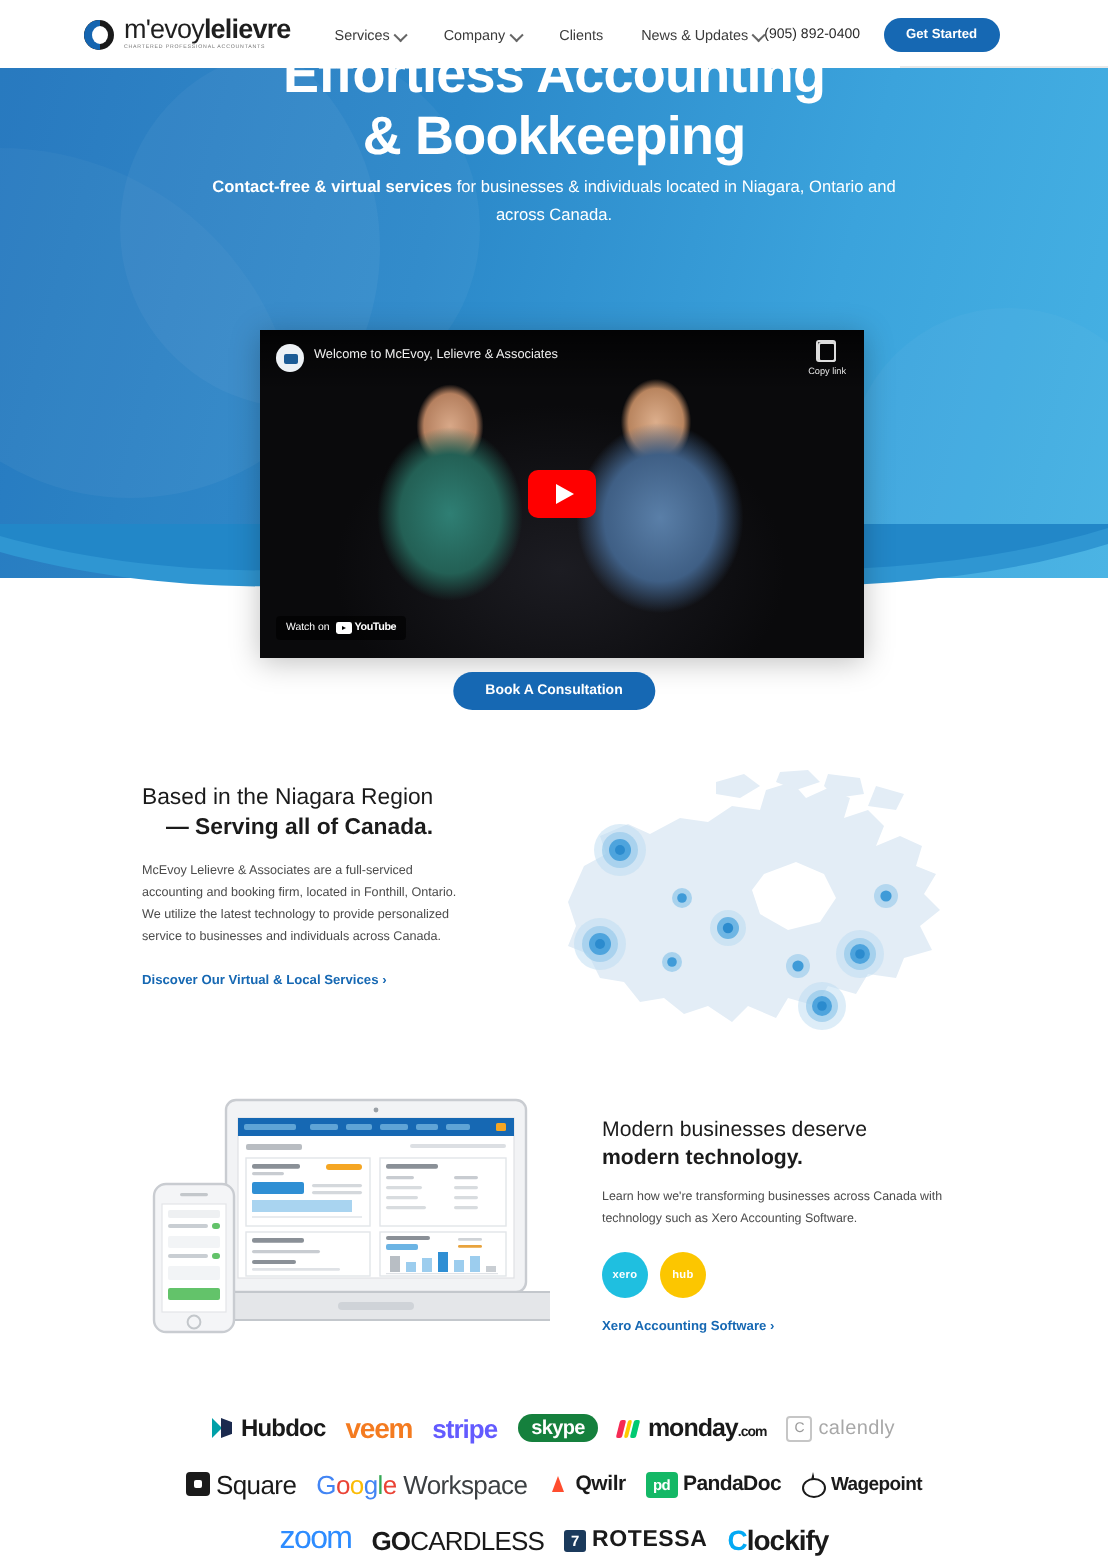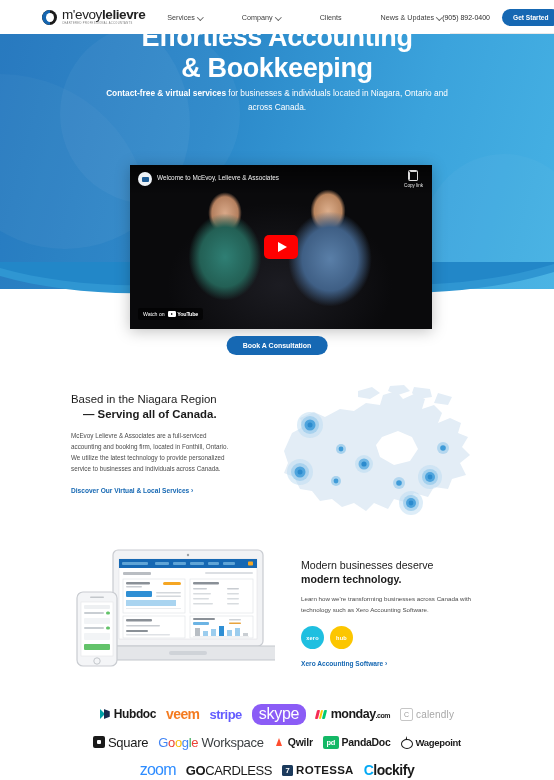--- a/index.html
+++ b/index.html
@@ -31,21 +31,21 @@
   .logo-mark::after {
     content:""; position:absolute; left:3.5px; top:3px; width:8px; height:9px;
     background:#fff; border-radius:50%;
   }
   .logo-text { display:flex; flex-direction:column; line-height:1; }
   .logo-name { font-size: 13.5px; letter-spacing: -0.4px; color:#1f1f1f; }
   .logo-name b { font-weight: 700; }
   .logo-name i { font-style: normal; font-weight: 400; }
   .logo-sub { font-size: 2.6px; color:#777; letter-spacing: 0.4px; margin-top:1.5px; }
 
-  .nav { display:flex; align-items:center; margin-left: 22px; gap: 39px; }
+  .nav { display:flex; align-items:center; margin-left: 22px; gap: 19px; }
   .nav-item {
     font-size: 7.2px; color:#3c3c3c; display:flex; align-items:center; gap:3px;
     cursor:pointer; white-space:nowrap;
   }
   .caret { display:inline-block; width:5px; height:5px; position:relative; }
   .caret::after {
     content:""; position:absolute; left:0; top:0.5px;
     width:3.6px; height:3.6px; border-right:0.8px solid #666; border-bottom:0.8px solid #666;
     transform: rotate(45deg);
   }
@@ -200,21 +200,21 @@
     content:""; position:absolute; left:0; top:0; width:0; height:0;
     border-left:5.5px solid #00a0a8; border-top:5.5px solid transparent; border-bottom:5.5px solid transparent;
   }
   .ic-hubdoc::after {
     content:""; position:absolute; left:4px; top:0.5px; width:6px; height:10px;
     background:#1b2a4e; clip-path: polygon(0 0, 100% 22%, 100% 78%, 0 100%);
   }
   .t-veem { color:#f47b20; font-size:14px; font-weight:700; letter-spacing:-0.6px; }
   .t-stripe { color:#635bff; font-size:13px; font-weight:700; letter-spacing:-0.5px; }
   .t-skype {
-    color:#fff; background:#8b5cf6; font-size:16px; font-weight:400;
+    color:#fff; background:#15803d; font-size:10px; font-weight:700;
     padding:1.5px 7px; border-radius:9px; letter-spacing:-0.3px;
   }
   .t-monday { font-size:12.5px; font-weight:700; color:#1a1a1a; letter-spacing:-0.5px; }
   .t-monday .dotcom { font-size:7px; font-weight:700; }
   .monday-bars { display:inline-flex; gap:1px; margin-right:2px; transform: skewX(-14deg); }
   .monday-bars i { display:block; width:2.5px; height:9px; border-radius:1px; }
   .mb1 { background:#f62b54; } .mb2 { background:#ffcb00; } .mb3 { background:#00ca72; }
   .ic-cal {
     width:13px; height:13px; border:1px solid #c6c6c6; border-radius:2px;
     display:flex; align-items:center; justify-content:center;

